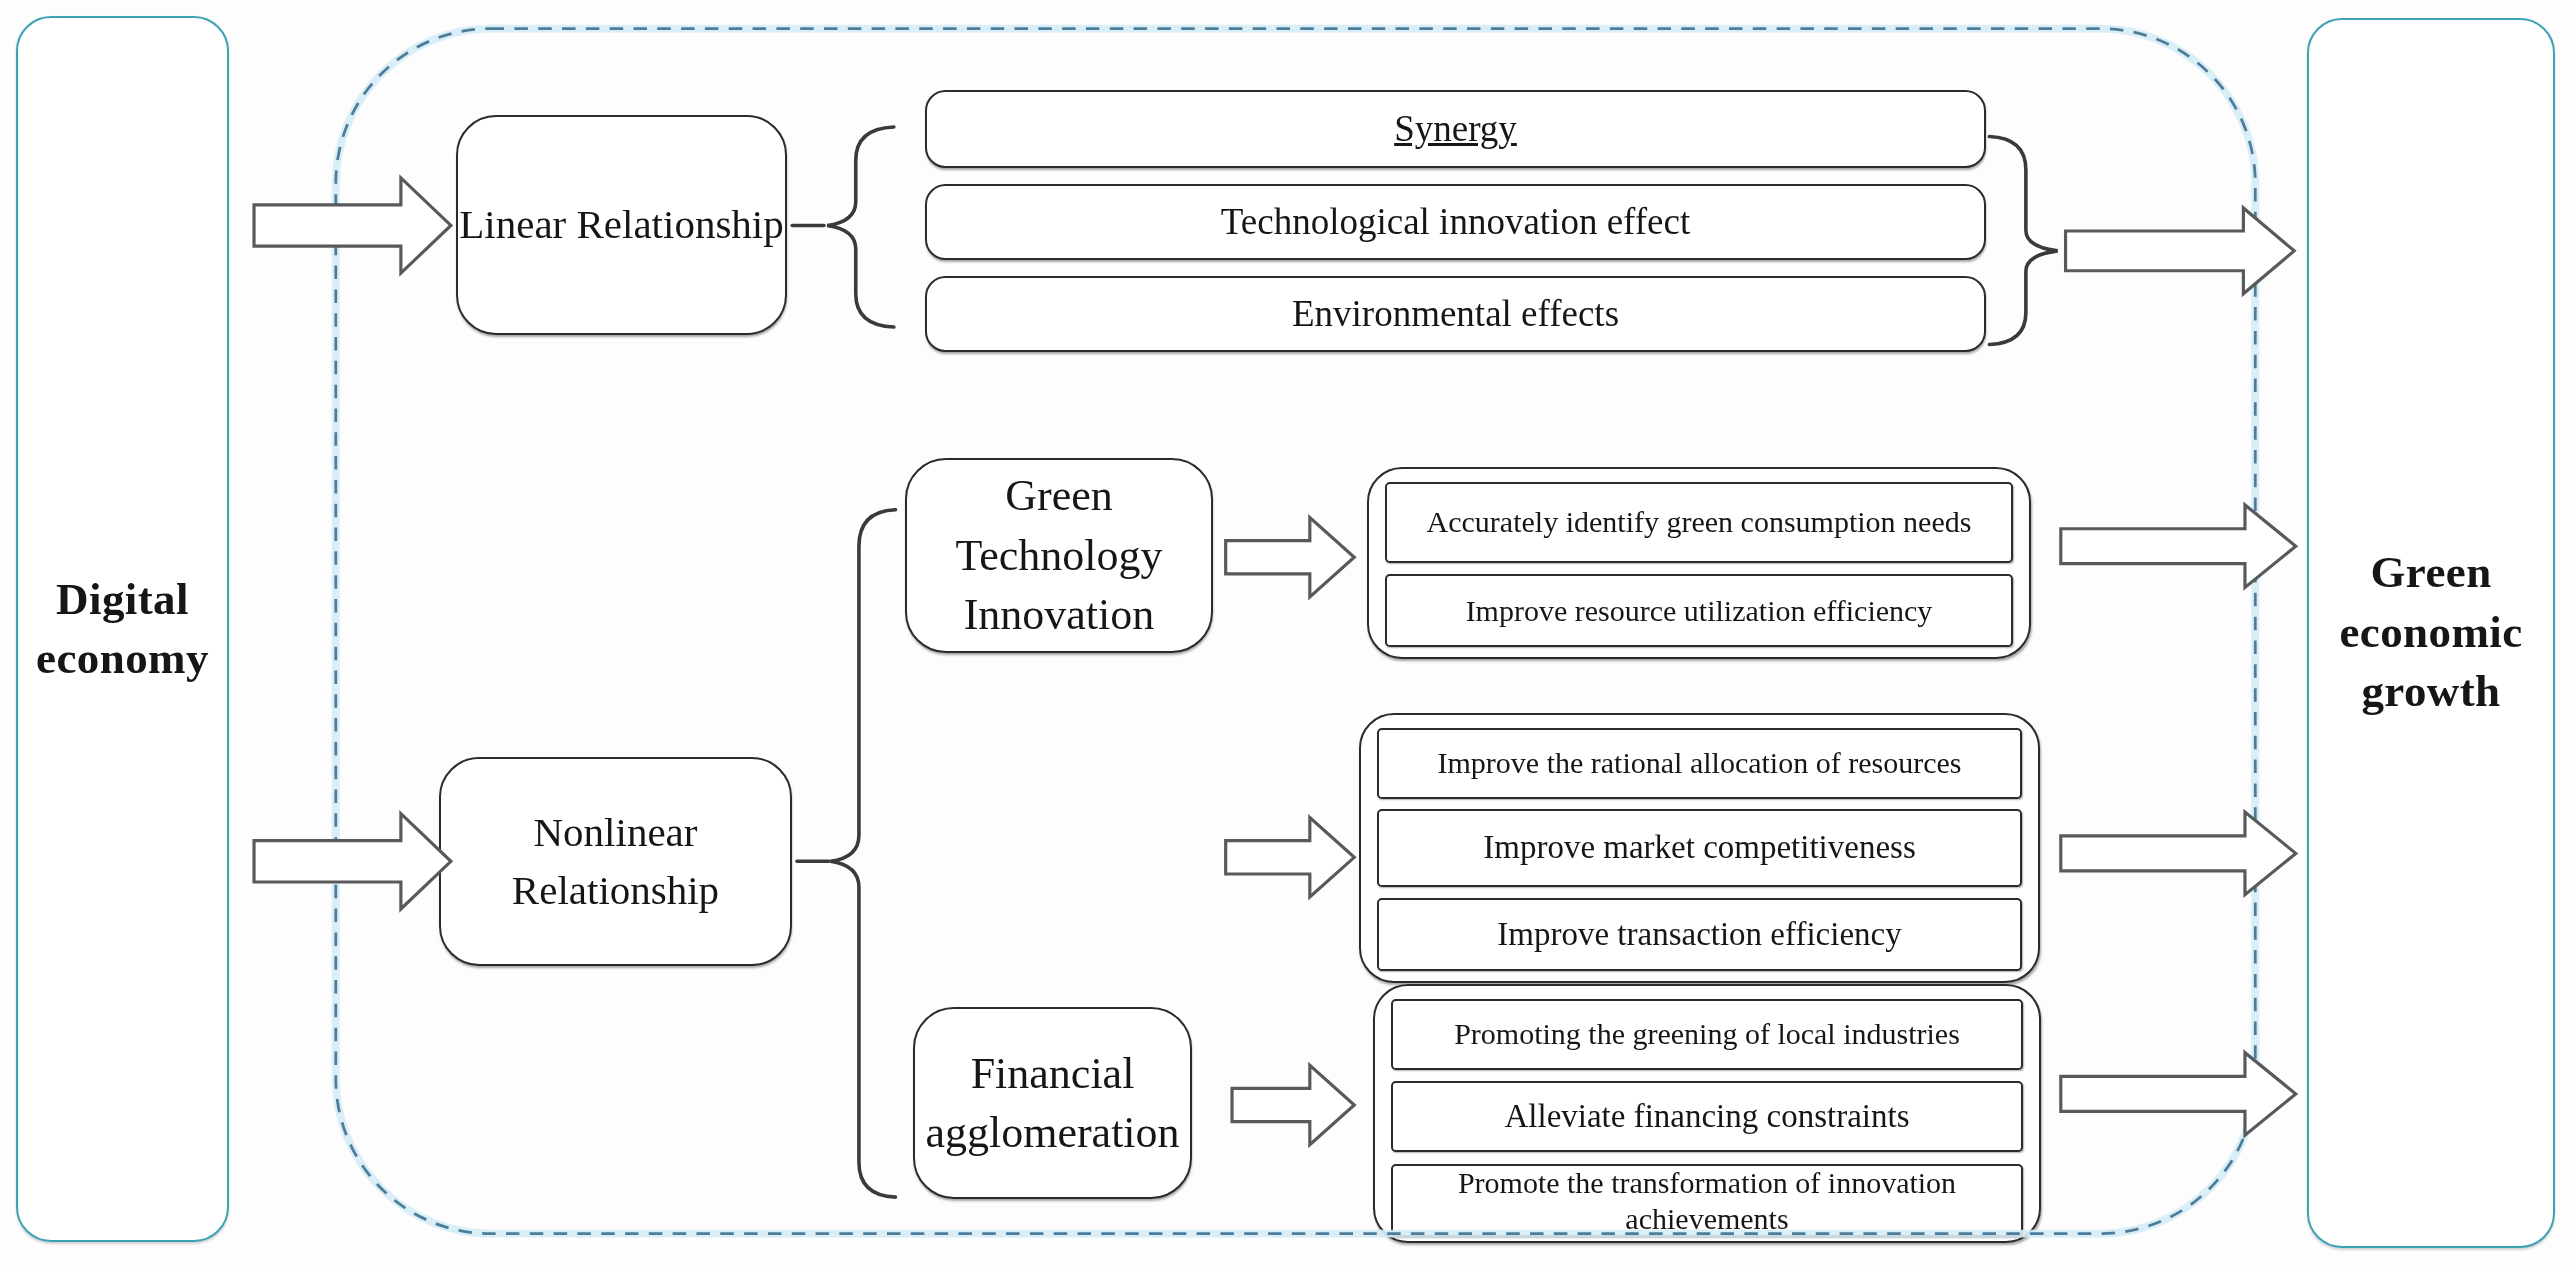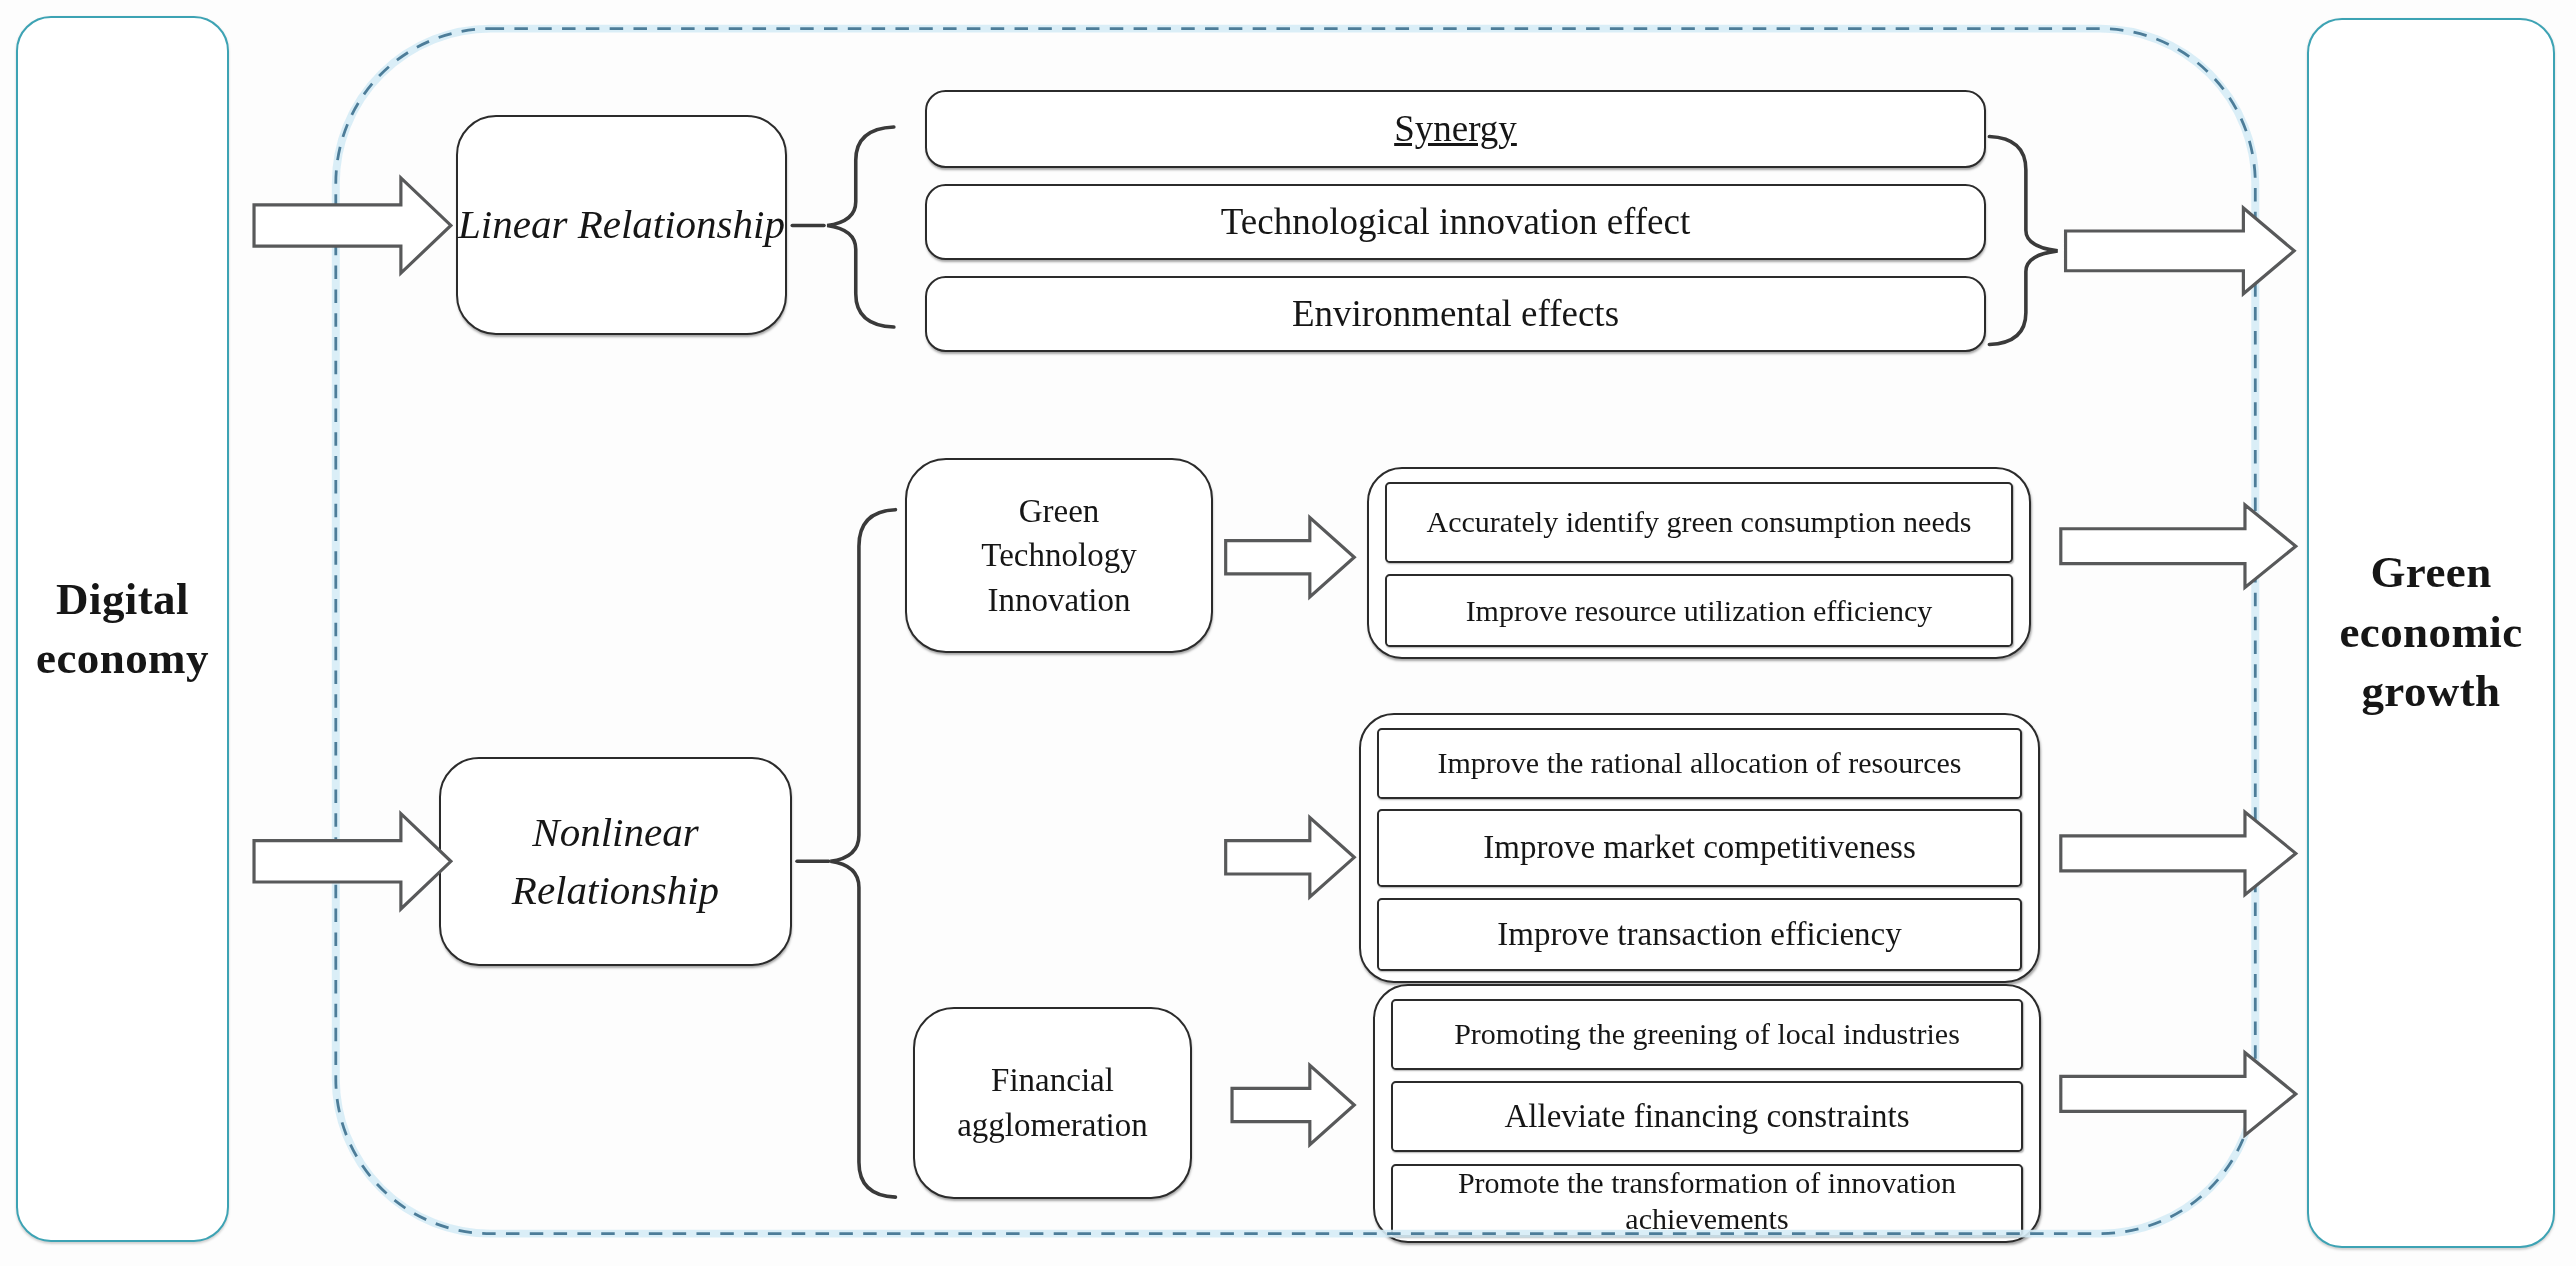--- a/index.html
+++ b/index.html
@@ -24,25 +24,25 @@
     border-radius:35px;
     box-shadow:0 1.6px 2.4px rgba(0,0,0,0.18);
   }
   .node-label{font-weight:bold;font-size:45px;line-height:1.32;letter-spacing:0.4px;}
   
   .blk{
     border:2.8px solid #2b2b2b;
     box-shadow:0.8px 2.4px 2.4px -0.8px rgba(0,0,0,0.35);
   }
   .rel{border-radius:40px;}
-  .rel-label{font-size:41px;line-height:1.4;font-style:italic;}
+  .rel-label{font-size:41px;line-height:1.4;}
   .effect{border-radius:20.6px;}
   .effect-label{font-size:37px;line-height:1.2;}
   .mech{border-radius:41px;}
-  .mech-label{font-size:33px;line-height:1.35;}
+  .mech-label{font-size:44px;line-height:1.35;}
   .group{border-radius:35px;}
   .outcome{
     position:absolute;left:16px;right:16px;
     display:flex;align-items:center;justify-content:center;
     text-align:center;
     border:2.4px solid #2b2b2b;border-radius:4.8px;
     background:#ffffff;box-sizing:border-box;
     box-shadow:0.8px 1.6px 1.6px -0.8px rgba(0,0,0,0.3);
   }
   .outcome-label{font-size:30px;line-height:1.2;padding:0 11px;}

